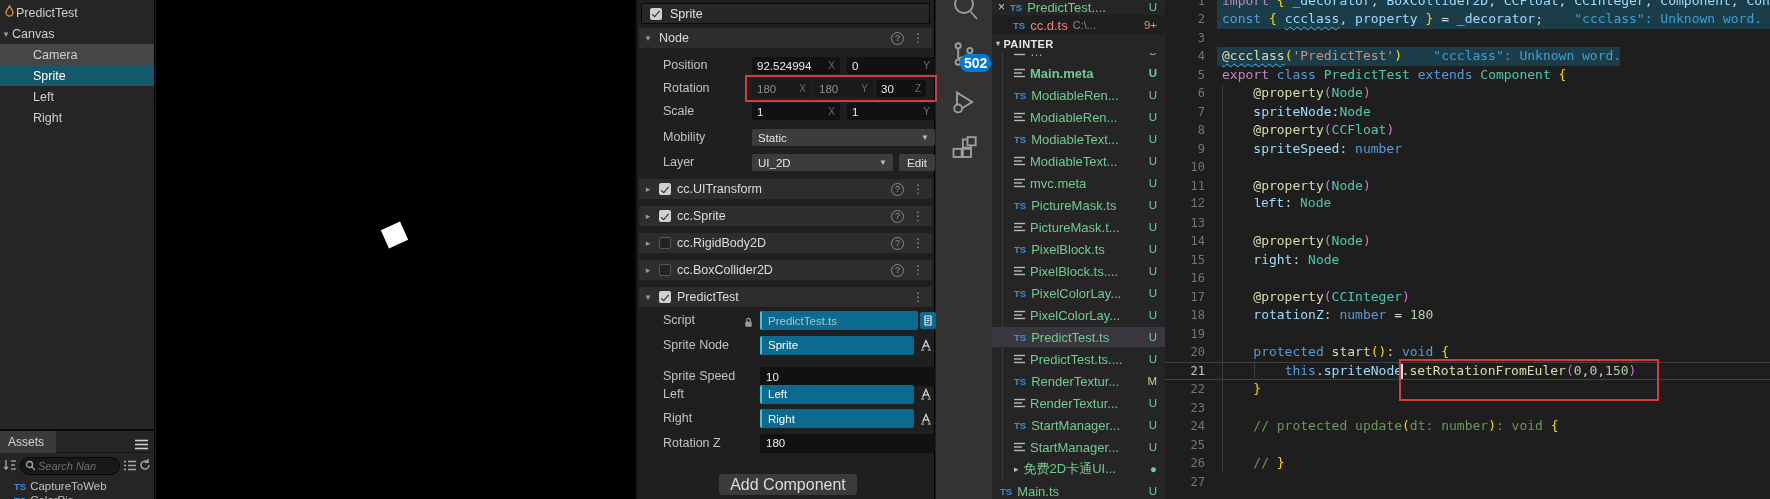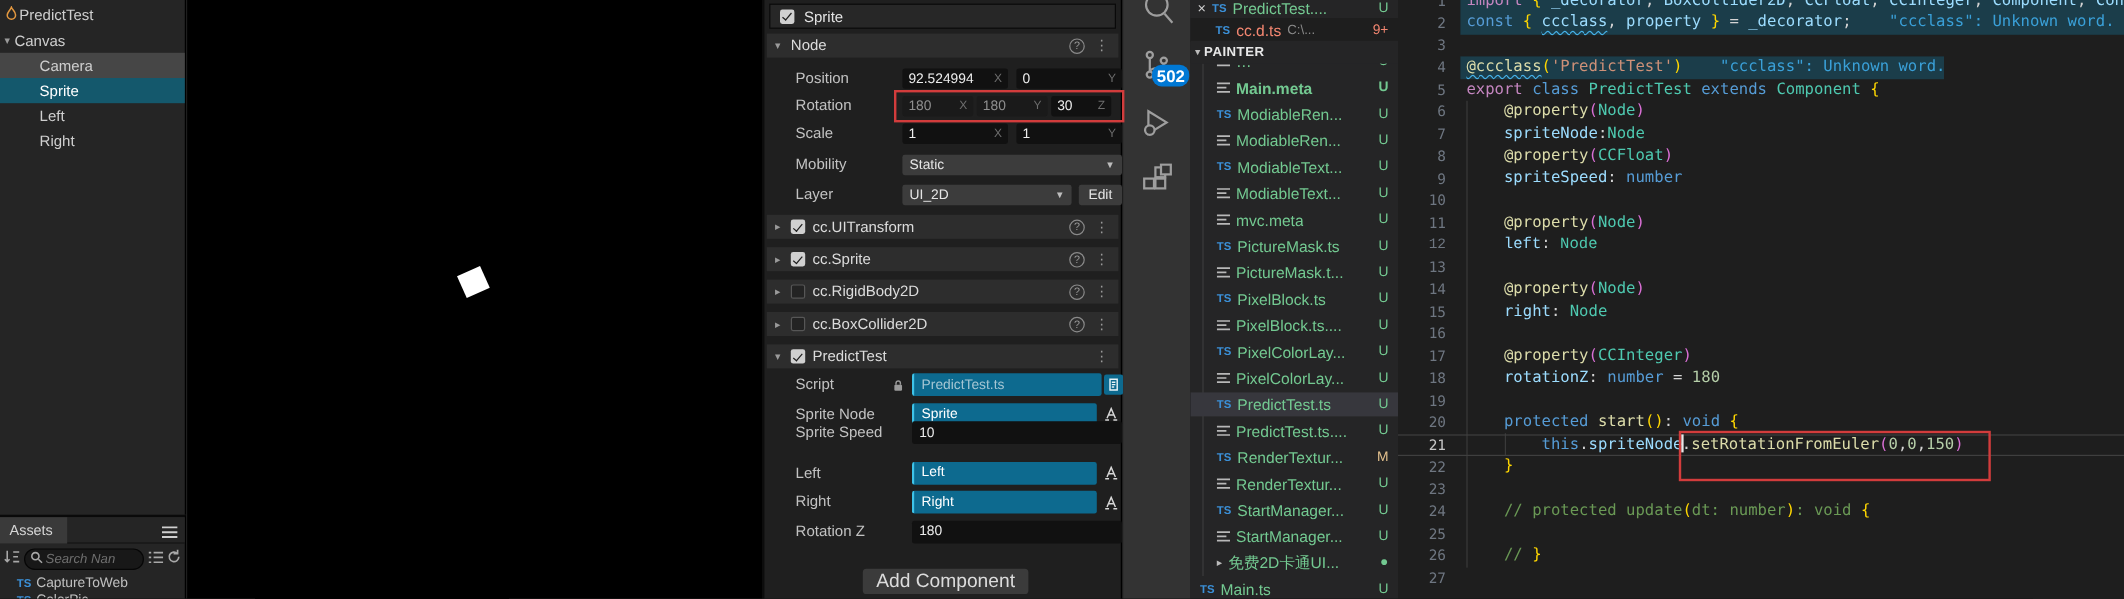--- a/index.html
+++ b/index.html
@@ -284,21 +284,21 @@
           <span class="refbox">Sprite</span>
           <span class="chip">
             <svg width="12" height="12" viewBox="0 0 12 12">
               <g stroke="#d8d8d8" stroke-width="1.2" fill="none">
                 <path d="M2.5 9.5 6 1.5l3.5 8M3.8 6.8h4.4"></path>
                 <path d="M1 11h3.2M7.8 11H11"></path>
               </g>
             </svg>
           </span>
         </div>
-        <div class="frow" style="top:350px;text-decoration:underline;">
+        <div class="frow" style="top:366px;text-decoration:underline;">
           <span class="lbl">Sprite Speed</span>
           <span class="inbox">10</span>
         </div>
         <div class="frow" style="top:383.5px;">
           <span class="lbl">Left</span>
           <span class="refbox">Left</span>
           <span class="chip">
             <svg width="12" height="12" viewBox="0 0 12 12">
               <g stroke="#d8d8d8" stroke-width="1.2" fill="none">
                 <path d="M2.5 9.5 6 1.5l3.5 8M3.8 6.8h4.4"></path>

